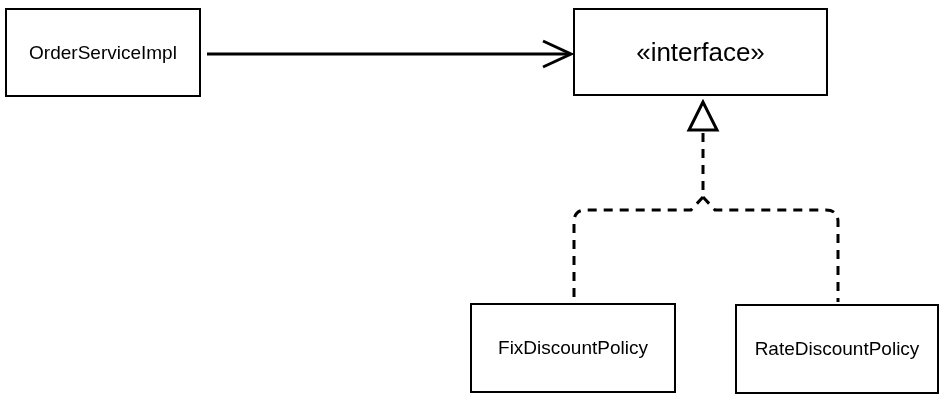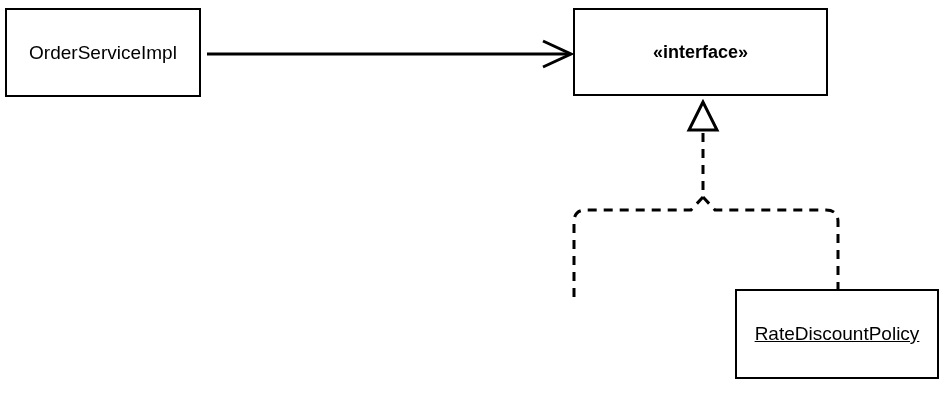--- a/index.html
+++ b/index.html
@@ -33,35 +33,35 @@
     text-align: center;
     box-sizing: border-box;
     color: #000000;
   }
   .uml-box .class-name {
     font-size: 19px;
     line-height: 22px;
     white-space: nowrap;
   }
   .uml-box .stereotype {
-    font-size: 18px;
+    font-size: 26px;
     line-height: 22px;
-    font-weight: 700;
+    font-weight: 400;
     white-space: nowrap;
   }
   .uml-box .iface-name {
     font-size: 19px;
     line-height: 22px;
     font-weight: 700;
     white-space: nowrap;
   }
   #box-order-service   { left: 5px;   top: 8px;   width: 196px; height: 89px; }
   #box-discount-policy { left: 573px; top: 8px;   width: 255px; height: 88px; }
   #box-fix-discount    { left: 470px; top: 303px; width: 206px; height: 90px; }
-  #box-rate-discount   { left: 735px; top: 289px; width: 204px; height: 90px; text-decoration: underline; }
+  #box-rate-discount   { left: 735px; top: 304px; width: 204px; height: 90px; }
 </style>
 </head>
 <body>
 
 <div class="canvas">
 
   <svg class="edges-svg" viewBox="0 0 947 401" xmlns="http://www.w3.org/2000/svg">
 
     <g>
       <line x1="207" y1="54" x2="569" y2="54" stroke="#000000" stroke-width="3"></line>
@@ -78,18 +78,21 @@
   </svg>
 
   <div class="uml-box" id="box-order-service">
     <span class="class-name">OrderServiceImpl</span>
   </div>
 
   <div class="uml-box" id="box-discount-policy">
     <span class="stereotype">«interface»</span>
   </div>
 
+  <div class="uml-box" id="box-fix-discount">
+    <span class="class-name">FixDiscountPolicy</span>
+  </div>
 
   <div class="uml-box" id="box-rate-discount">
     <span class="class-name">RateDiscountPolicy</span>
   </div>
 
 </div>
 
 </body></html>

